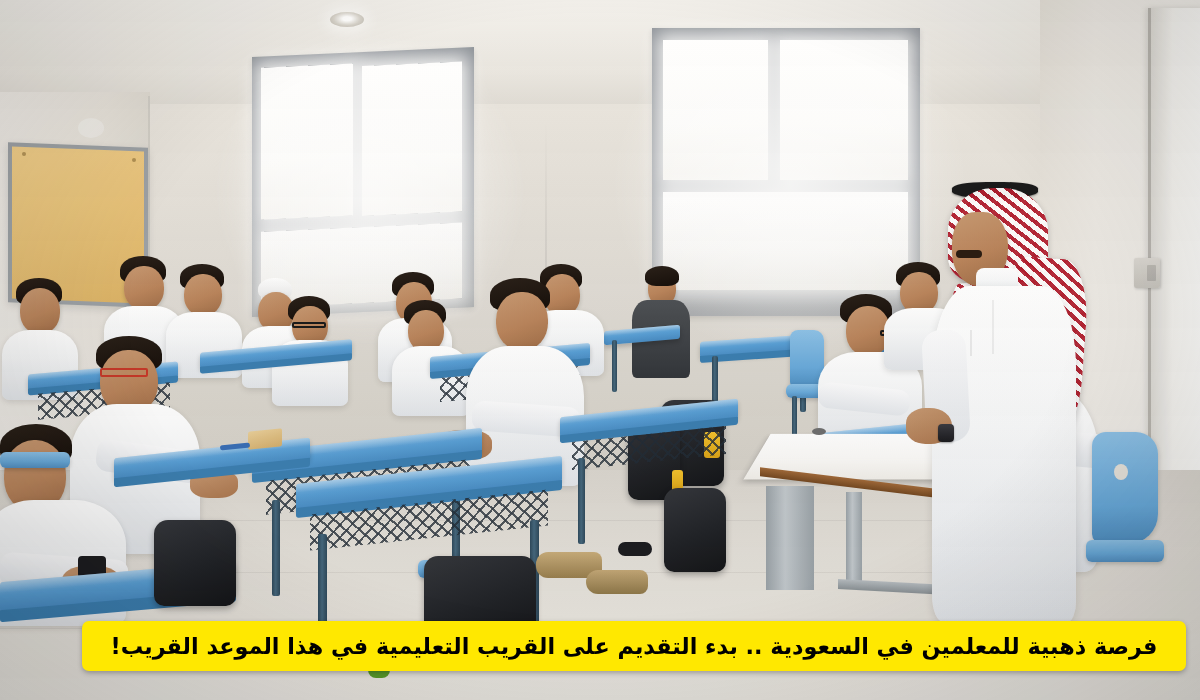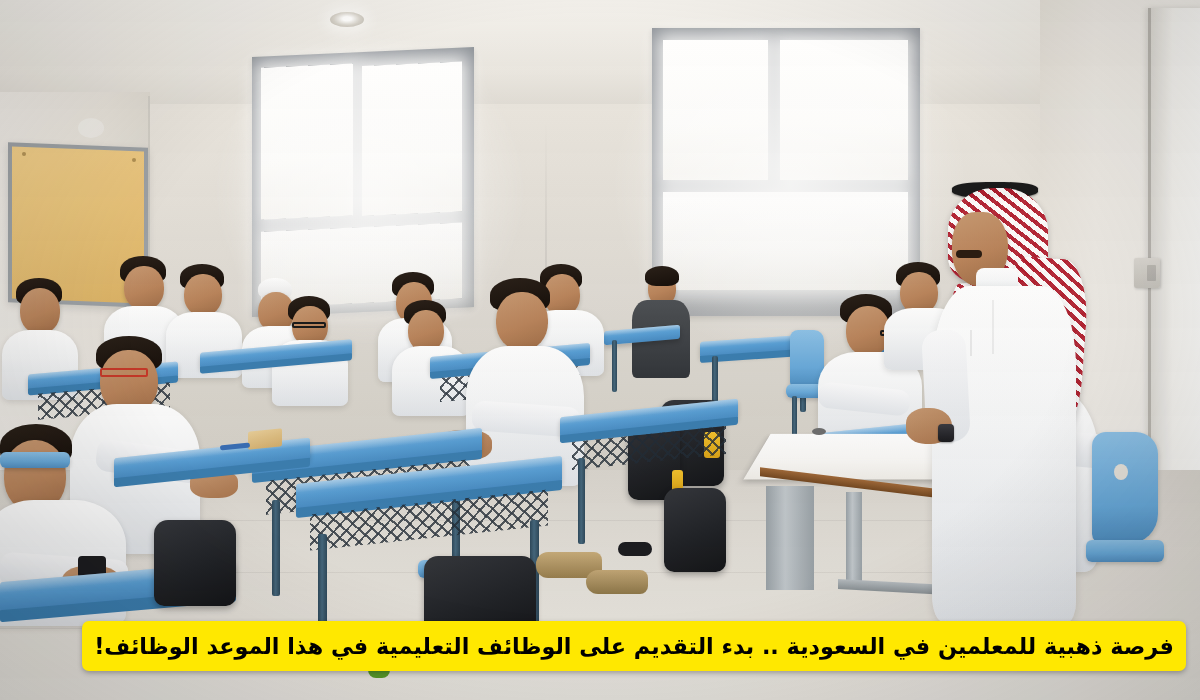--- a/index.html
+++ b/index.html
@@ -568,16 +568,16 @@
       <div style="position:absolute; left:970px; top:330px; width:2px; height:26px; background:rgba(0,0,0,0.07);"></div>
 
       <div style="position:absolute; left:992px; top:300px; width:2px; height:54px; background:rgba(0,0,0,0.06);"></div>
     </div>
 
     <div class="vignette"></div>
     <div class="warm"></div>
   </div>
 
   <div id="caption-banner">
-    <span id="caption-text" style="font-size: 22.3px;">فرصة ذهبية للمعلمين في السعودية .. بدء التقديم على الوظائف التعليمية في هذا الموعد الوظائف!</span>
+    <span id="caption-text" style="font-size: 22.3px;">فرصة ذهبية للمعلمين في السعودية .. بدء التقديم على القريب التعليمية في هذا الموعد القريب!</span>
   </div>
 
 </div>
 
 </body></html>

